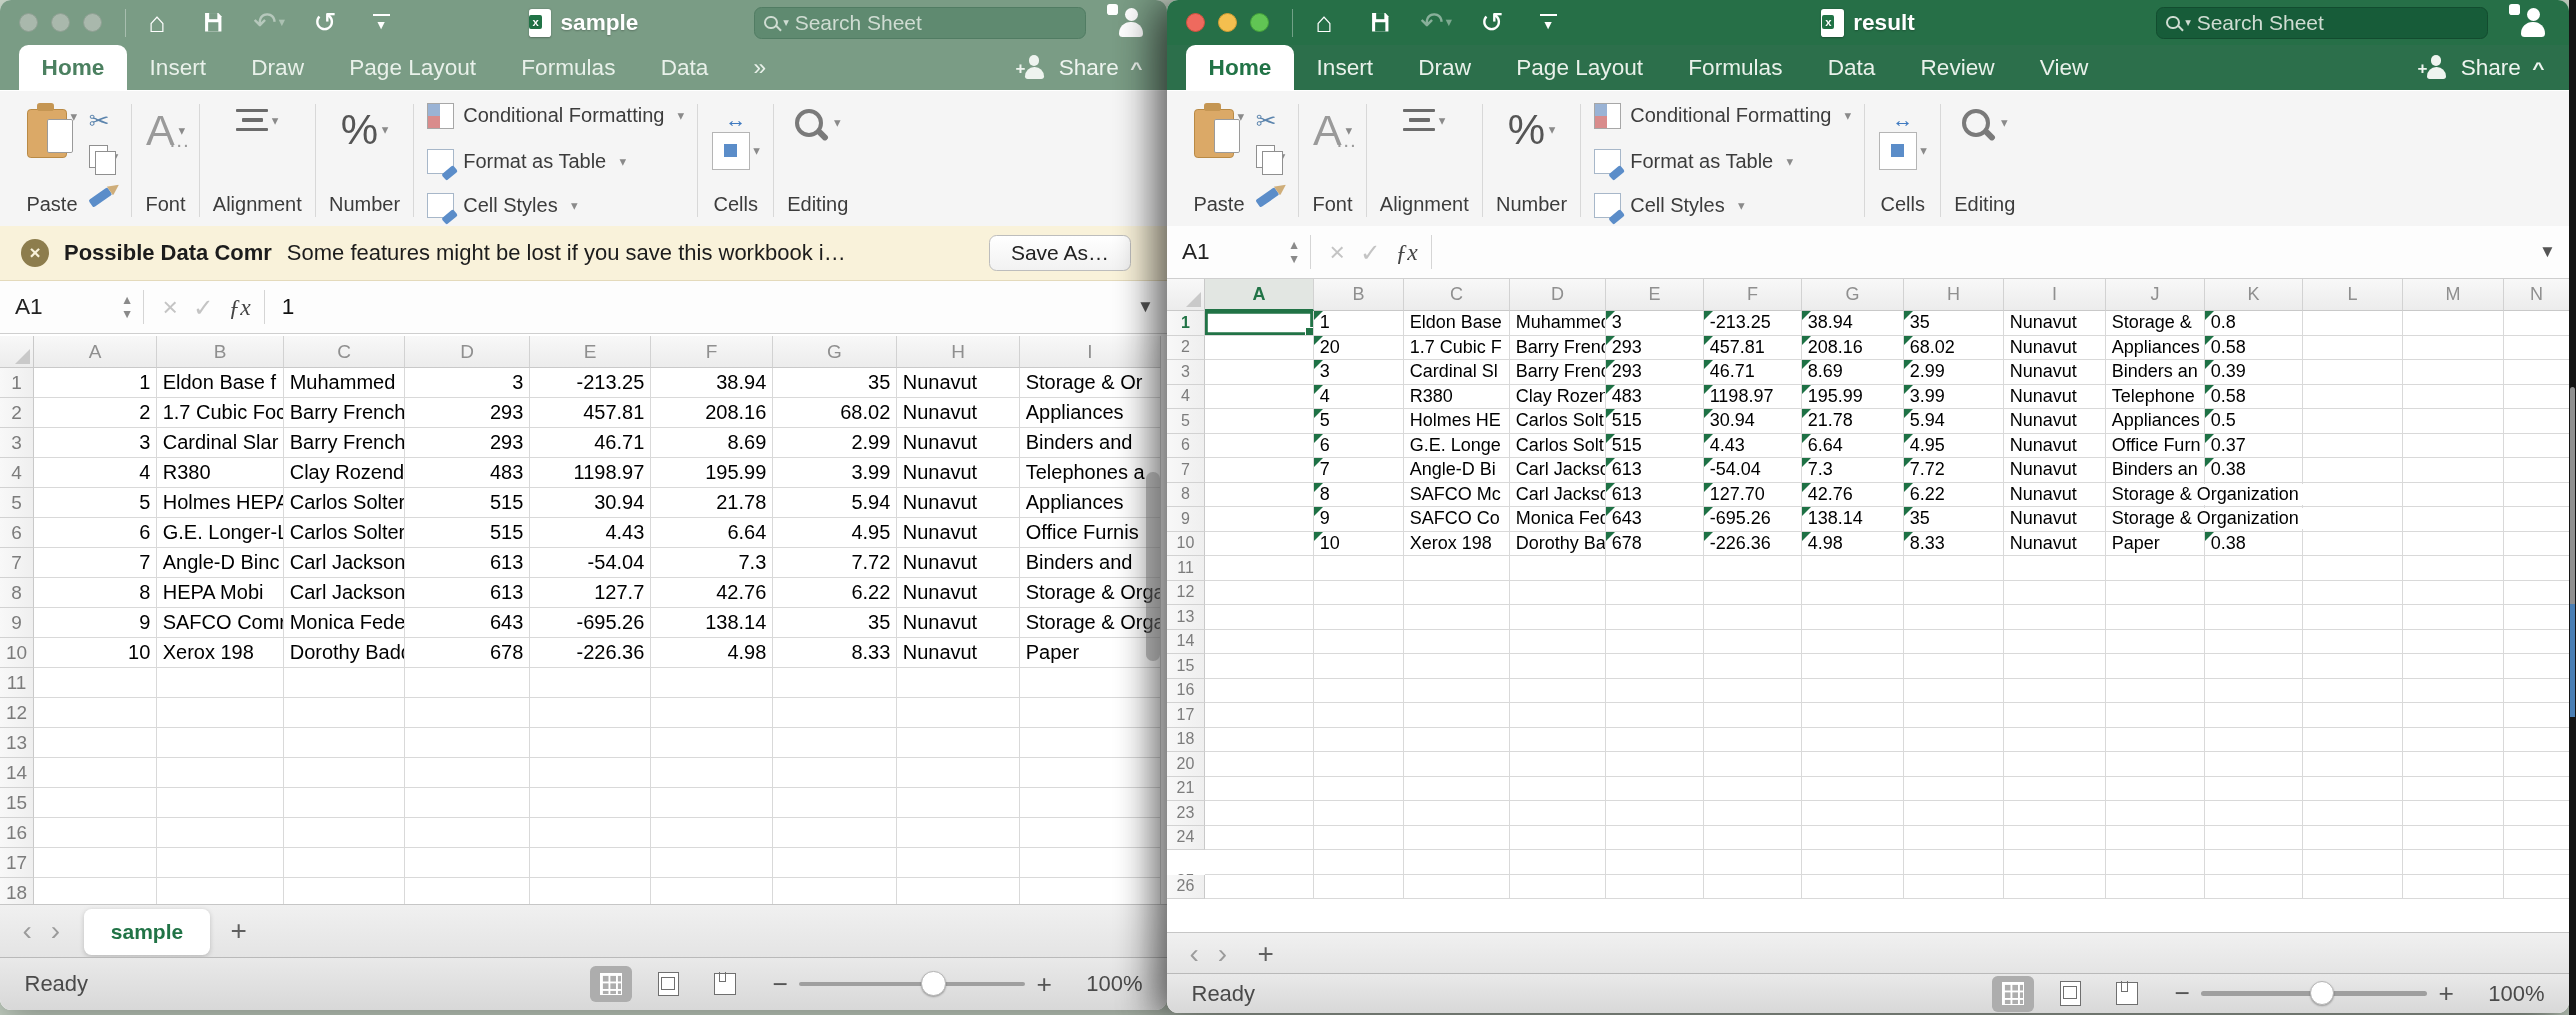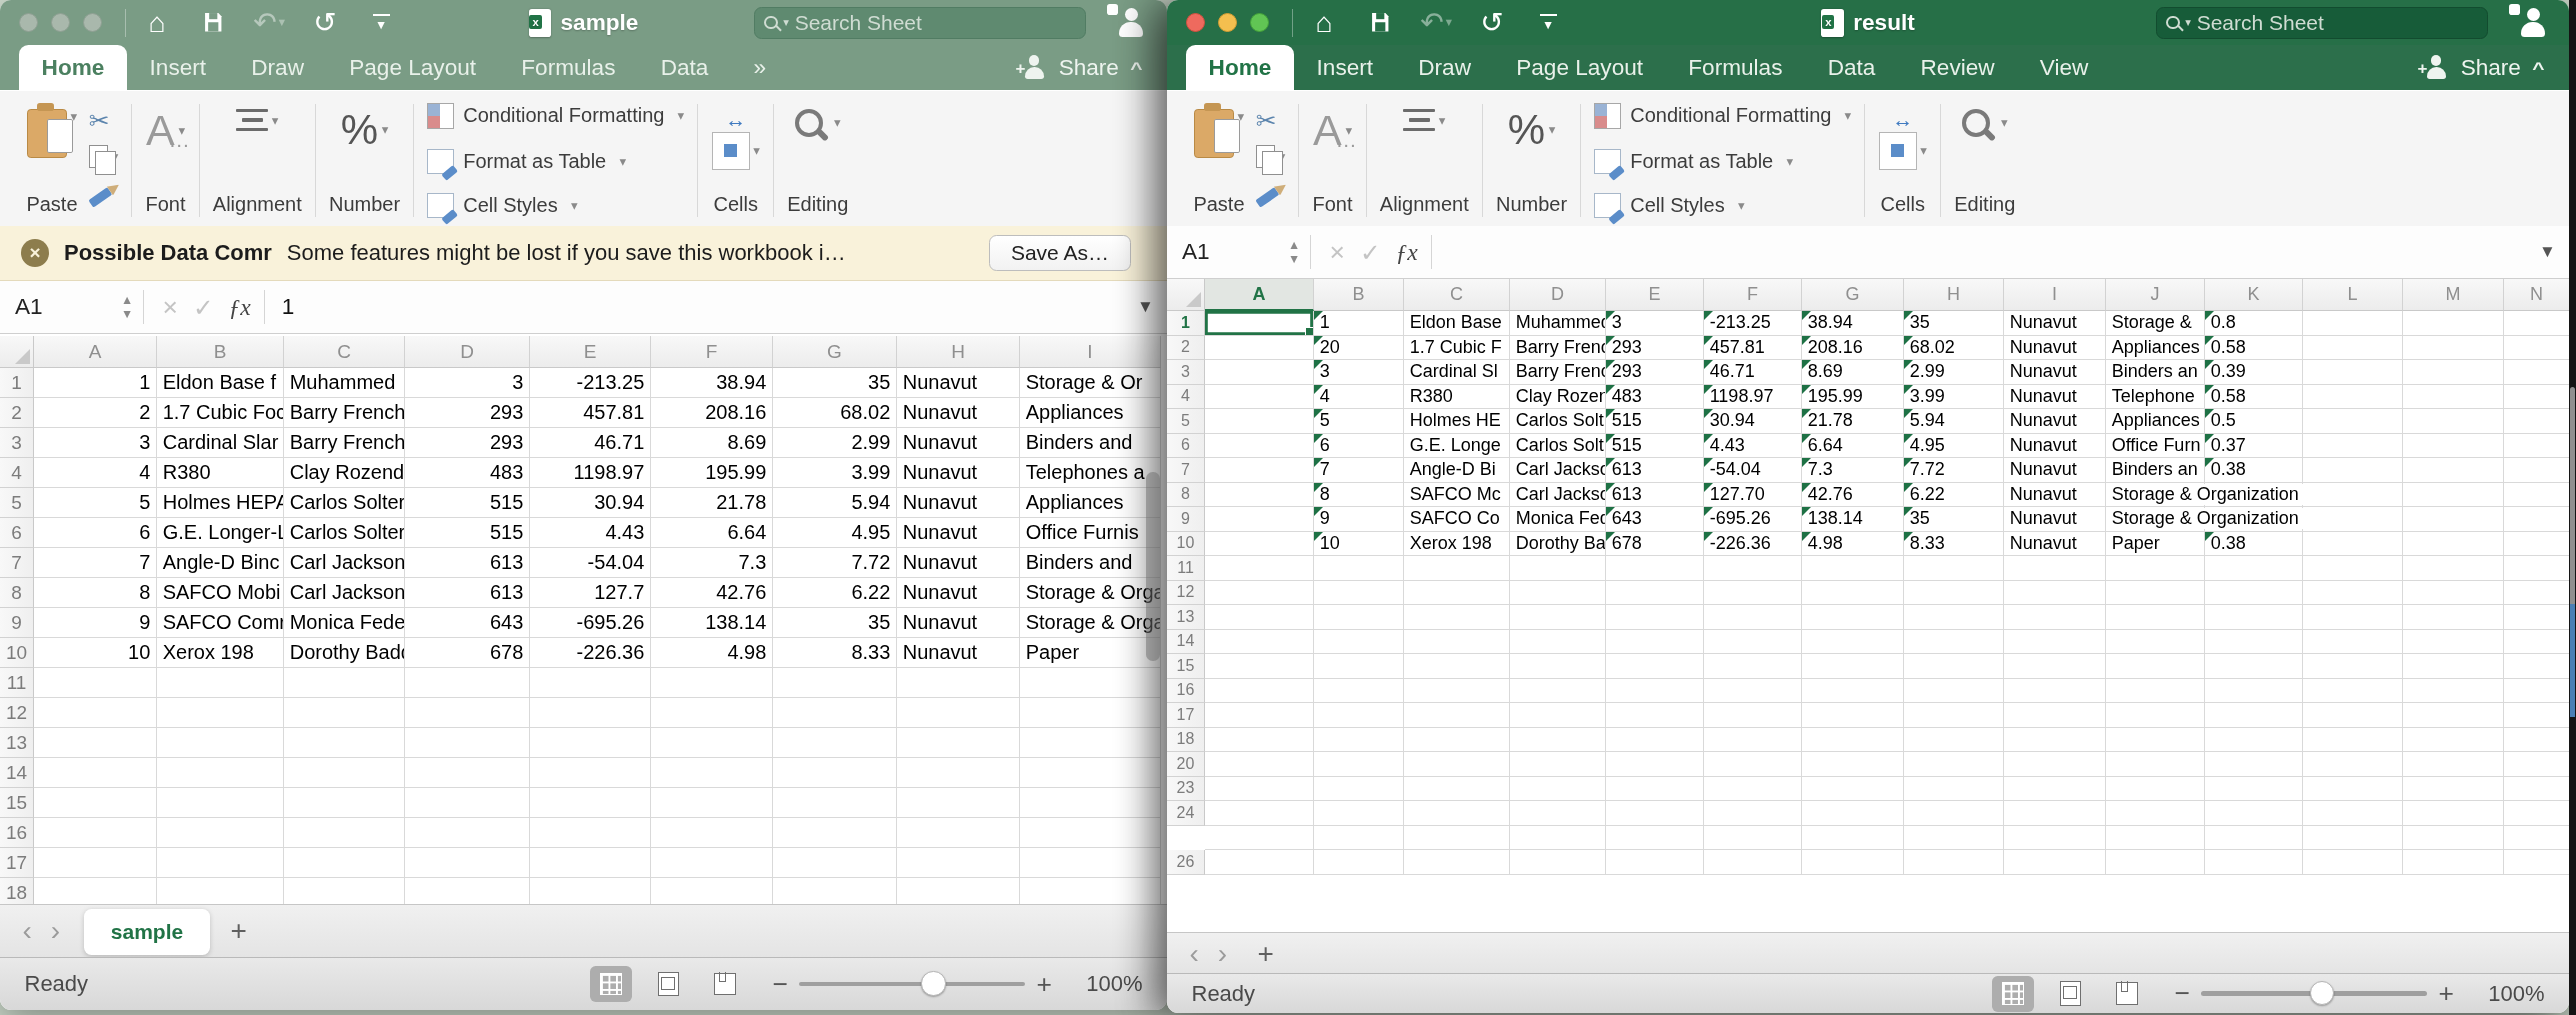--- a/index.html
+++ b/index.html
@@ -582,21 +582,21 @@
         <span class="cell" style="width: 141px;">
           <span class="ct">Binders and</span>
         </span>
       </div>
       <div class="g-row" style="height: 30px;">
         <span class="g-rowhead" style="width: 34px;">8</span>
         <span class="cell al-r" style="width: 123px;">
           <span class="ct">8</span>
         </span>
         <span class="cell" style="width: 127px;">
-          <span class="ct">SAFCO Mobi</span>
+          <span class="ct">HEPA Mobi</span>
         </span>
         <span class="cell" style="width: 121px;">
           <span class="ct">Carl Jackson</span>
         </span>
         <span class="cell al-r" style="width: 125px;">
           <span class="ct">613</span>
         </span>
         <span class="cell al-r" style="width: 121px;">
           <span class="ct">127.7</span>
         </span>
@@ -1560,20 +1560,37 @@
         <span class="cell" style="width: 102px;"></span>
         <span class="cell" style="width: 100px;"></span>
         <span class="cell" style="width: 102px;"></span>
         <span class="cell" style="width: 99px;"></span>
         <span class="cell" style="width: 98px;"></span>
         <span class="cell" style="width: 100px;"></span>
         <span class="cell" style="width: 101px;"></span>
         <span class="cell" style="width: 66px;"></span>
       </div>
       <div class="g-row" style="height: 24.5px;">
+        <span class="g-rowhead" style="width: 38px;">21</span>
+        <span class="cell" style="width: 109px;"></span>
+        <span class="cell" style="width: 90px;"></span>
+        <span class="cell" style="width: 106px;"></span>
+        <span class="cell" style="width: 96px;"></span>
+        <span class="cell" style="width: 98px;"></span>
+        <span class="cell" style="width: 98px;"></span>
+        <span class="cell" style="width: 102px;"></span>
+        <span class="cell" style="width: 100px;"></span>
+        <span class="cell" style="width: 102px;"></span>
+        <span class="cell" style="width: 99px;"></span>
+        <span class="cell" style="width: 98px;"></span>
+        <span class="cell" style="width: 100px;"></span>
+        <span class="cell" style="width: 101px;"></span>
+        <span class="cell" style="width: 66px;"></span>
+      </div>
+      <div class="g-row" style="height: 24.5px;">
         <span class="g-rowhead" style="width: 38px;">23</span>
         <span class="cell" style="width: 109px;"></span>
         <span class="cell" style="width: 90px;"></span>
         <span class="cell" style="width: 106px;"></span>
         <span class="cell" style="width: 96px;"></span>
         <span class="cell" style="width: 98px;"></span>
         <span class="cell" style="width: 98px;"></span>
         <span class="cell" style="width: 102px;"></span>
         <span class="cell" style="width: 100px;"></span>
         <span class="cell" style="width: 102px;"></span>

